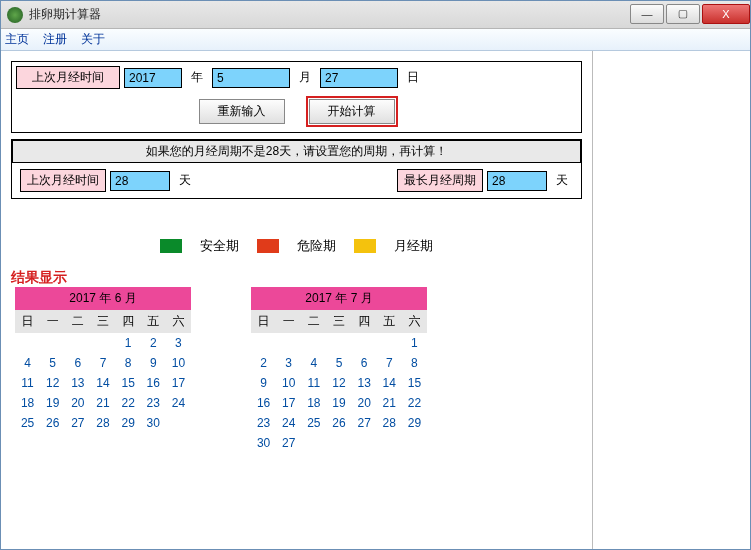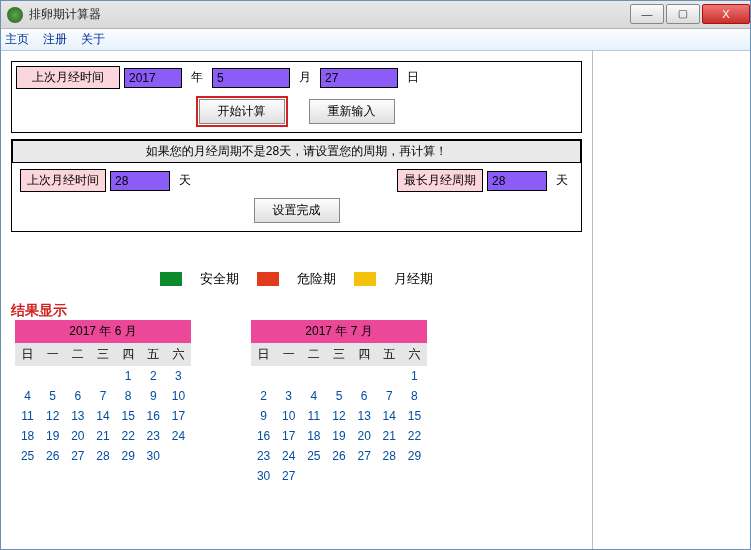--- a/index.html
+++ b/index.html
@@ -12,21 +12,21 @@
   .win-btn { width: 34px; height: 20px; margin-left: 2px; border: 1px solid #888; background: linear-gradient(#fbfbfb,#dcdcdc); display:flex; align-items:center; justify-content:center; font-size:11px; color:#333; border-radius:2px;}
   .win-btn.close { width: 48px; background: linear-gradient(#e77,#c9302c); color:#fff; border-color:#a11; }
   .menubar { height: 22px; background: linear-gradient(#fafdff,#e7f1fb); border-bottom: 1px solid #b5c9de; display:flex; align-items:center; padding: 0 4px; font-size:12px; color:#003399;}
   .menubar span { margin-right: 14px; cursor: default;}
   .body { flex: 1; display: flex; background:#fff; }
   .main { flex: 1; padding: 10px 10px; overflow:auto; }
   .side { width: 158px; border-left: 1px solid #bbb; background:#fff; }
   .panel { border: 1px solid #000; background:#fff; }
   .row1 { display:flex; align-items:center; padding:4px; gap:4px; }
   .lab { background:#fcd6dd; border:1px solid #000; padding:2px 6px; font-size:12px; }
-  .inp { border:1px solid #000; height:20px; padding:0 4px; background:#8b5cf6; font-size:12px; }
+  .inp { border:1px solid #000; height:20px; padding:0 4px; background:#7dd3fc; font-size:12px; }
   .unit { display:inline-block; width:22px; text-align:center; }
   .btnrow { display:flex; justify-content:center; gap:24px; padding:6px 0 8px; }
   .btn { border:1px solid #888; background:linear-gradient(#fdfdfd,#e0e0e0); padding:3px 18px; font-size:12px; cursor:pointer;}
   .btn.primary { outline:2px solid #d52020; outline-offset:1px; }
   .cycle-hint { background:#e9e9e9; border:1px solid #000; text-align:center; padding:2px; font-size:12px; }
   .legend { display:flex; gap:18px; align-items:center; justify-content:center; margin:38px 0 14px; font-size:13px;}
   .sw { width:22px; height:14px; display:inline-block; }
   .resulttitle { color:#d52020; font-weight:bold; font-size:14px; margin-bottom:0;font-family:Liberation Serif, serif;}
   .cals { display:flex; gap:60px; padding: 0 4px 10px; }
   .cal { width: 176px; }
@@ -63,41 +63,38 @@
         <div class="row1">
           <div class="lab" style="width:104px; text-align:center;">上次月经时间</div>
           <input class="inp" style="width: 58px;" value="2017">
           <span class="unit">年</span>
           <input class="inp" style="width: 78px;" value="5">
           <span class="unit">月</span>
           <input class="inp" style="width: 78px;" value="27">
           <span class="unit">日</span>
         </div>
         <div class="btnrow">
+          <div class="btn">重新输入</div>
           <div class="btn primary">开始计算</div>
-          <div class="btn">重新输入</div>
         </div>
       </div>
 
       <div class="panel">
         <div class="cycle-hint">如果您的月经周期不是28天，请设置您的周期，再计算！</div>
         <div class="row1" style="justify-content:space-between; padding:6px 8px;">
           <div style="display:flex; align-items:center; gap:4px;">
             <div class="lab">上次月经时间</div>
             <input class="inp" style="width: 60px;" value="28">
             <span class="unit">天</span>
           </div>
           <div style="display:flex; align-items:center; gap:4px;">
             <div class="lab">最长月经周期</div>
             <input class="inp" style="width: 60px;" value="28">
             <span class="unit">天</span>
           </div>
-        </div>
-        <div class="btnrow" style="padding-top:0;">
-          <div class="btn">设置完成</div>
         </div>
       </div>
 
       <div class="legend">
         <span class="sw" id="sw-safe" style="background: rgb(10, 138, 42);"></span>
         <span>安全期</span>
         <span class="sw" id="sw-danger" style="background: rgb(224, 59, 26);"></span>
         <span>危险期</span>
         <span class="sw" id="sw-mens" style="background: rgb(244, 194, 13);"></span>
         <span>月经期</span>

